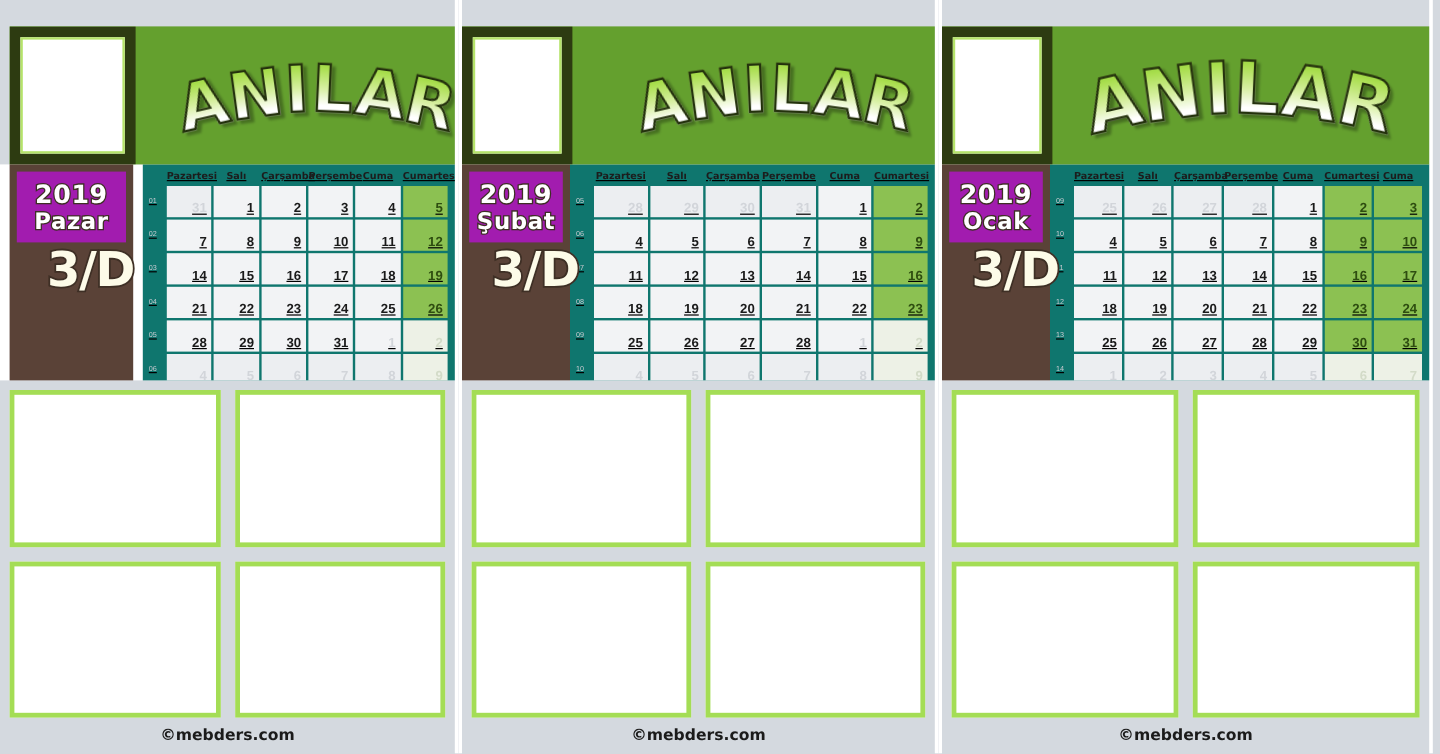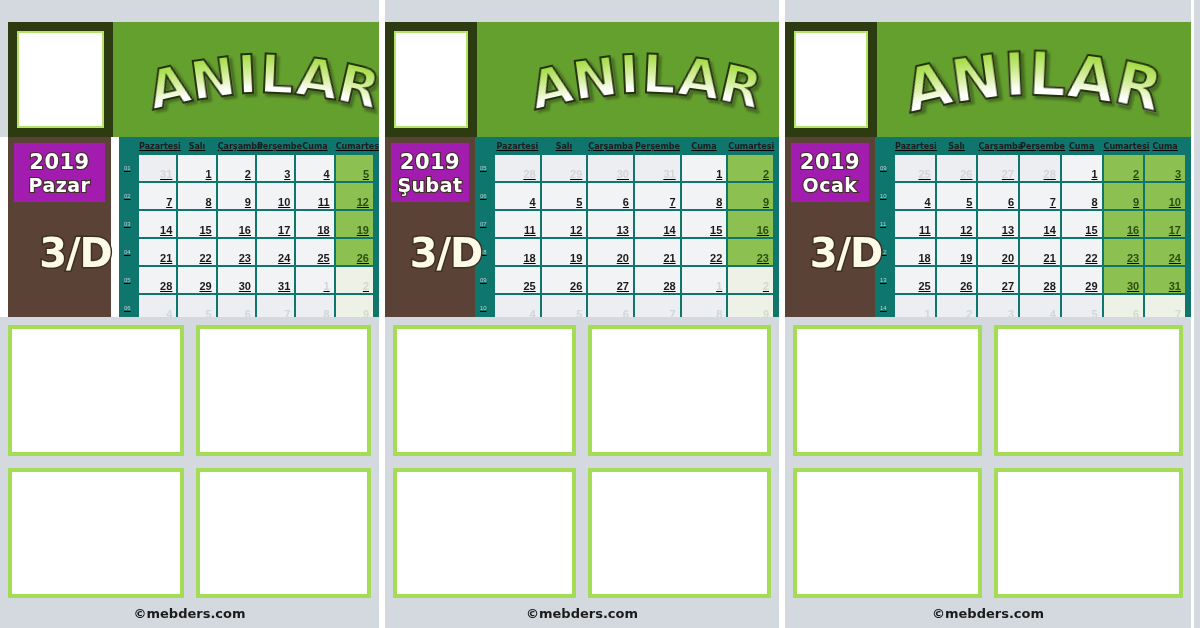--- a/index.html
+++ b/index.html
@@ -116,21 +116,20 @@
     paint-order: stroke fill;
     line-height: 1.12;
     letter-spacing: 0.5px;
   }
   .month-year { font-size: 21px; }
   .month-name { font-size: 19px; }
 
   .class-label {
     flex: 1 1 auto;
     display: flex;
-    align-items: center;
     justify-content: center;
     padding-bottom: 12px;
     margin-left: 32px;
   }
   .class-label-txt {
     font-family: "DejaVu Sans", sans-serif;
     font-weight: bold;
     font-size: 40px;
     letter-spacing: -1px;
     color: #fdfbe8;

